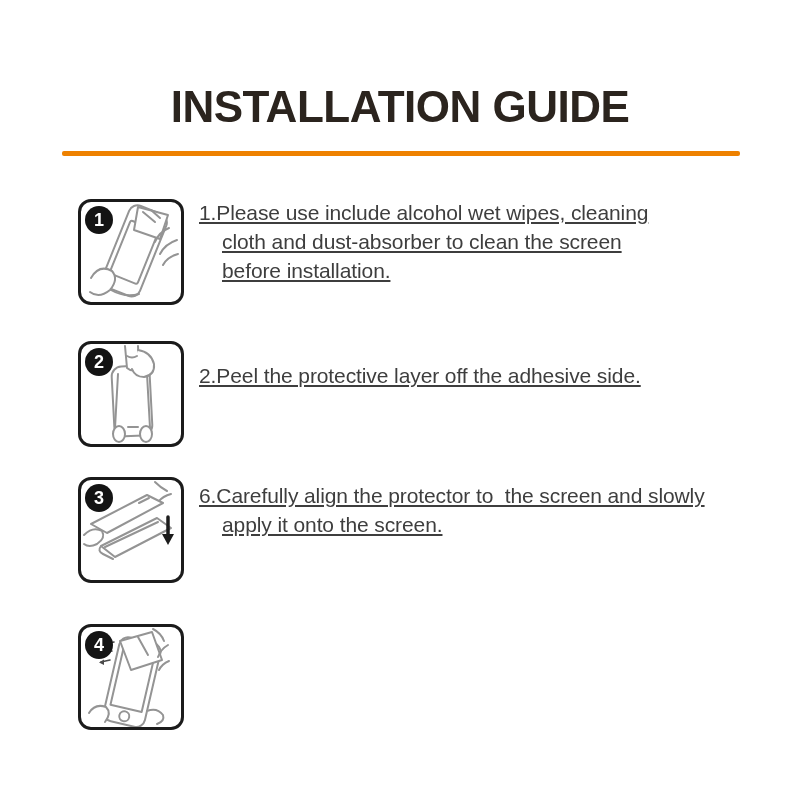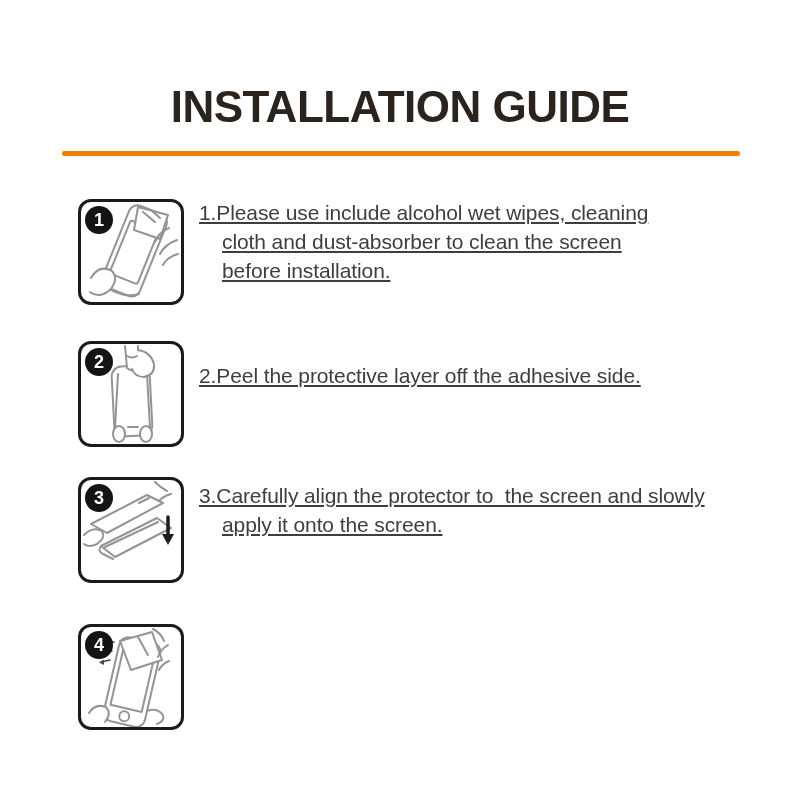--- a/index.html
+++ b/index.html
@@ -127,21 +127,21 @@
         <path d="M20 66 L76 38 L90 48 L34 77 Z" fill="#ffffff"></path>
         <path d="M24 67 L77 42"></path>
         <path d="M20 66 Q16 71 22 74 L32 79"></path>
         <path d="M3 55 Q12 46 21 51 Q25 58 16 64 Q8 68 3 64" fill="#ffffff"></path>
         <line x1="87" y1="37" x2="87" y2="56" stroke="#1c1c1c" stroke-width="3.5"></line>
         <polygon points="81,54 93,54 87,65" fill="#1c1c1c" stroke="none"></polygon>
       </g>
     </svg>
     <div class="badge">3</div>
   </div>
-  <div class="step-text t3">3.Carefully align the protector to  the screen and slowly
+  <div class="step-text t3">6.Carefully align the protector to  the screen and slowly
 apply it onto the screen.</div>
 
   <div class="figure f4">
     <svg viewBox="0 0 100 100">
       <g stroke="#949494" fill="none" stroke-width="2" stroke-linecap="round" stroke-linejoin="round">
         <g transform="rotate(13 50 60)">
           <rect x="29" y="12" width="42" height="86" rx="9" fill="#ffffff"></rect>
           <rect x="34" y="24" width="32" height="58" fill="#ffffff"></rect>
           <circle cx="50" cy="90" r="5"></circle>
         </g>

